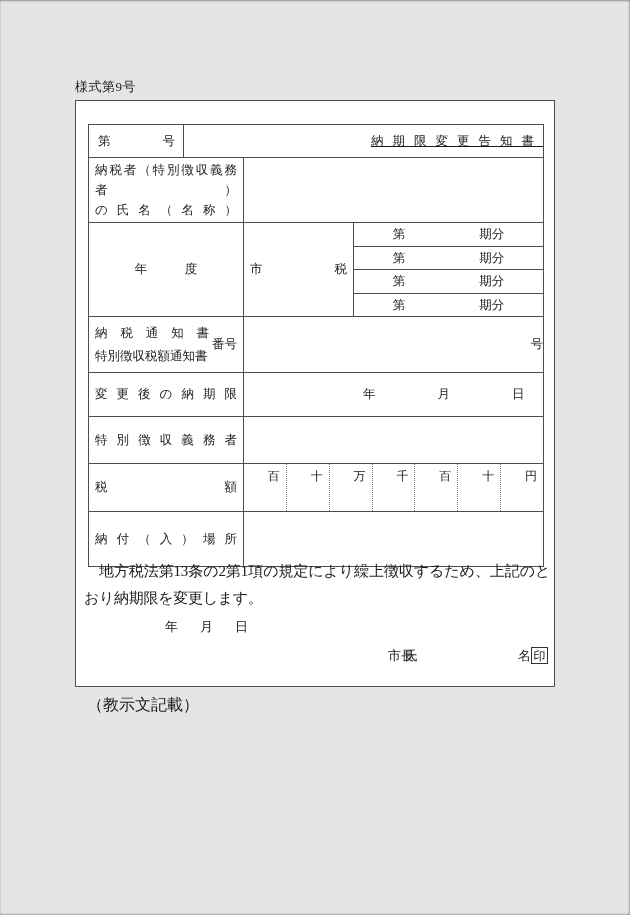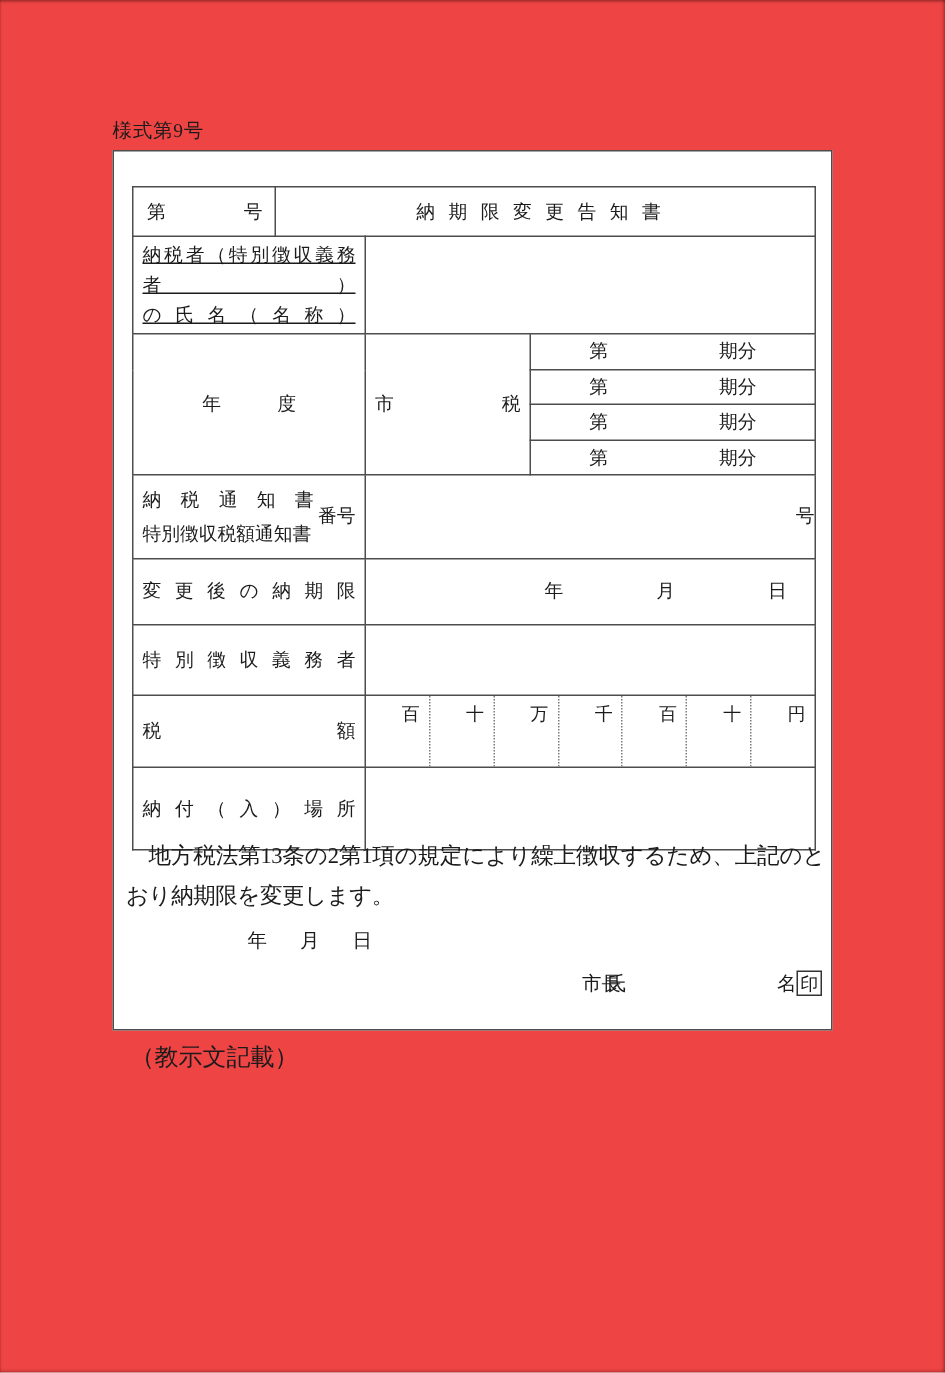--- a/index.html
+++ b/index.html
@@ -1,39 +1,39 @@
 <!DOCTYPE html>
 <html><head>
 <meta charset="utf-8">
 <style>
   * { margin: 0; padding: 0; box-sizing: border-box; }
   html, body { background: #ffffff; }
   body { font-family: "Liberation Serif", "DejaVu Serif", serif; color: #1b1b1b; }
   .sheet {
-    position: relative; width: 630px; height: 915px; background: #ef4444;
+    position: relative; width: 630px; height: 915px; background: #e5e5e5;
     overflow: hidden;
     box-shadow: inset 0 2px 2px -1px rgba(0,0,0,.35), inset -2px 0 2px -1px rgba(0,0,0,.25), inset 0 -2px 2px -1px rgba(0,0,0,.25), inset 1px 0 1px -0.5px rgba(0,0,0,.12);
   }
   .style-no { position: absolute; left: 75px; top: 78px; font-size: 13px; letter-spacing: .5px; }
   .outer-box {
     position: absolute; left: 75px; top: 100px; width: 480px; height: 587px;
     border: 1px solid #4d4d4d; background: #fff;
   }
   table.form {
     position: absolute; left: 12px; top: 23px;
     border-collapse: collapse; table-layout: fixed; width: 455px;
   }
   table.form td {
     border: 1px solid #4d4d4d; font-size: 12.5px; vertical-align: middle;
     padding: 0; overflow: hidden;
   }
   .jl { text-align: justify; text-align-last: justify; padding: 0 6px; }
   .docno { display: flex; justify-content: space-between; padding: 0 8px 0 9px; }
-  .title-cell { text-align: center; letter-spacing: 9px; padding-left: 9px; font-size: 13px; }
-  .two-line div { line-height: 20px; text-decoration: underline; }
+  .title-cell { text-align: right; letter-spacing: 9px; padding-left: 9px; font-size: 13px; text-decoration: underline; }
+  .two-line div { line-height: 20px; }
   .fy { text-align: center; padding-right: 5px; }
   .flexsb { display: flex; justify-content: space-between; padding: 0 6px; }
   .period { display: flex; justify-content: center; gap: 74px; }
   .notice-wrap { display: flex; align-items: center; justify-content: space-between; padding: 0 6px; }
   .notice-left { width: 114px; }
   .notice-left .l1 { text-align: justify; text-align-last: justify; line-height: 23px; }
   .notice-left .l2 { line-height: 23px; letter-spacing: 0; }
   .unit-cell { text-align: right; padding-right: 15px; }
   .ymd { display: flex; gap: 62px; padding-left: 119px; }
   .digits { display: flex; height: 47px; align-items: stretch; }

